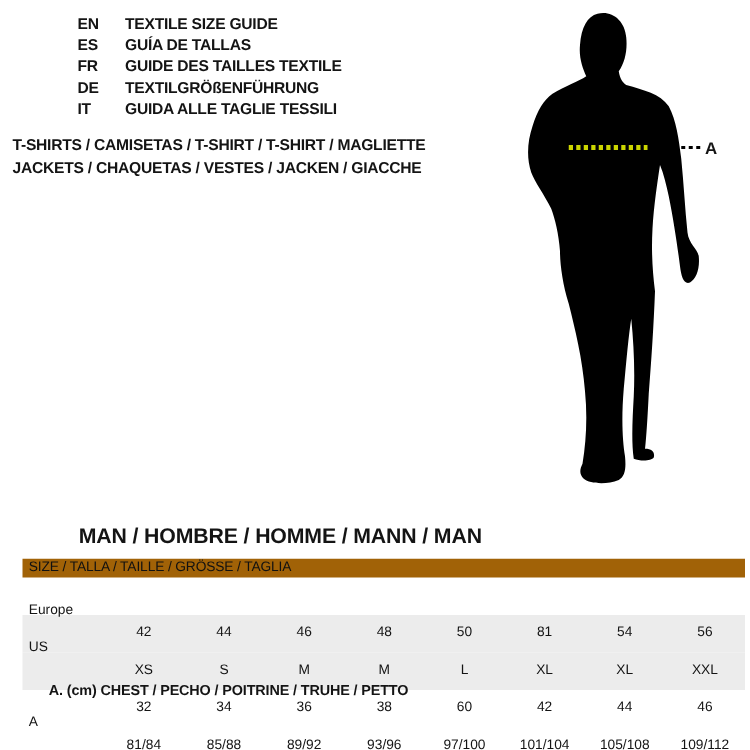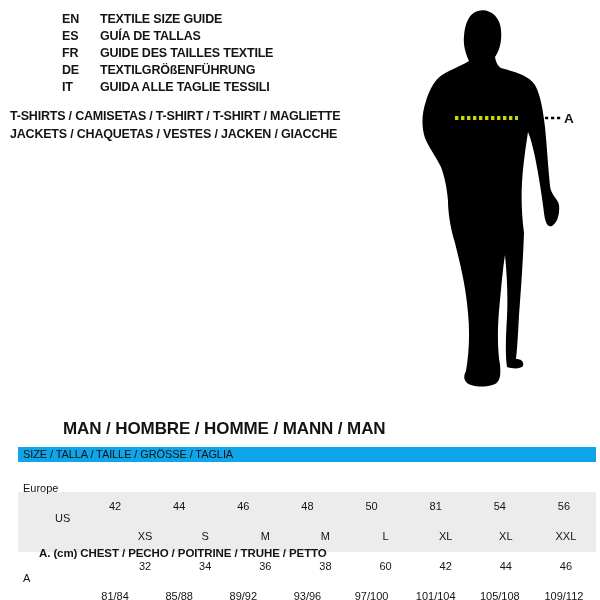--- a/index.html
+++ b/index.html
@@ -61,34 +61,34 @@
   
   .size-table {
     position: absolute;
     left: 18px; top: 447px;
     width: 578px;
     font-size: 11px;
   }
   .t-header {
     height: 15px;
     line-height: 15px;
-    background: #0ea5e9;
+    background: #a16207;
     color: #111111;
     padding-left: 5px;
     letter-spacing: -0.1px;
     white-space: nowrap;
   }
   .t-row {
     display: grid;
     grid-template-columns: 65px repeat(8, 1fr);
     height: 30px;
     line-height: 16.5px;
     align-items: center;
   }
-  .t-row.alt { background: #ececec; padding-left: 32px; }
+  .t-row.alt { background: #ececec; }
   .t-label { padding-left: 5px; text-align: left; }
   .t-cell { text-align: center; margin-top: 36px; }
 
   
   .footnote {
     position: absolute;
     left: 39px; top: 547px;
     font-size: 11.5px;
     font-weight: bold;
     letter-spacing: -0.1px;

